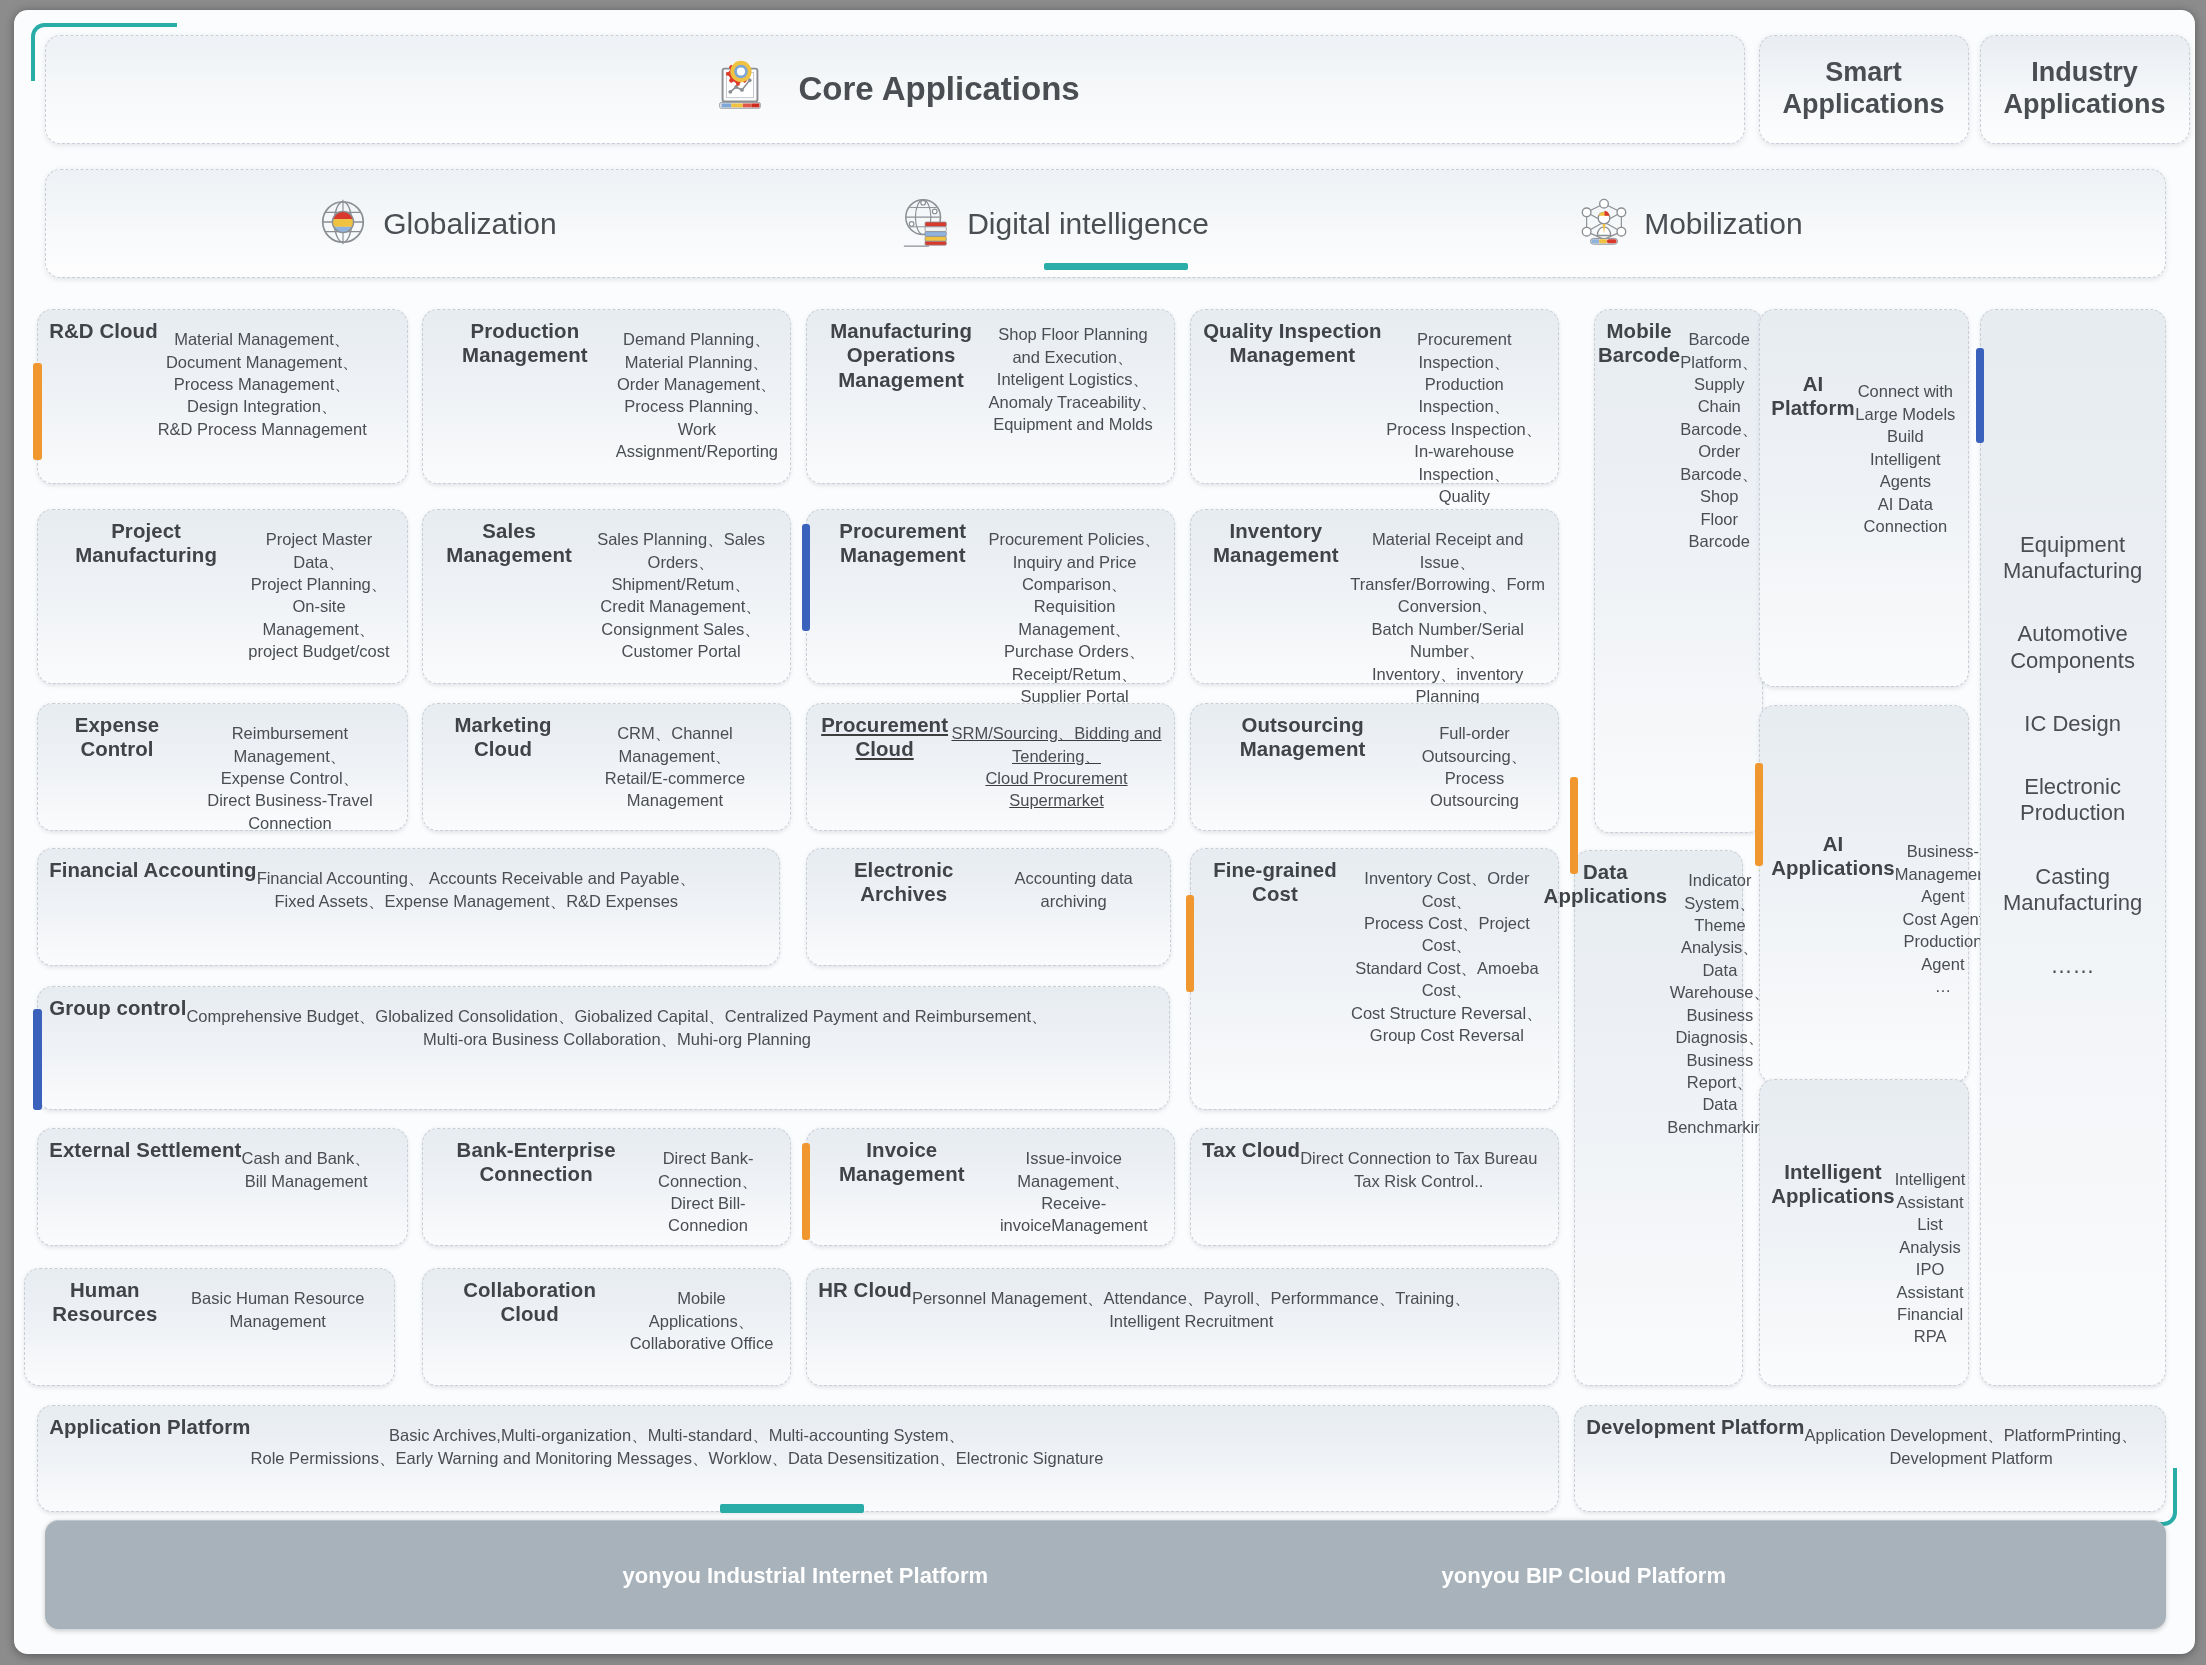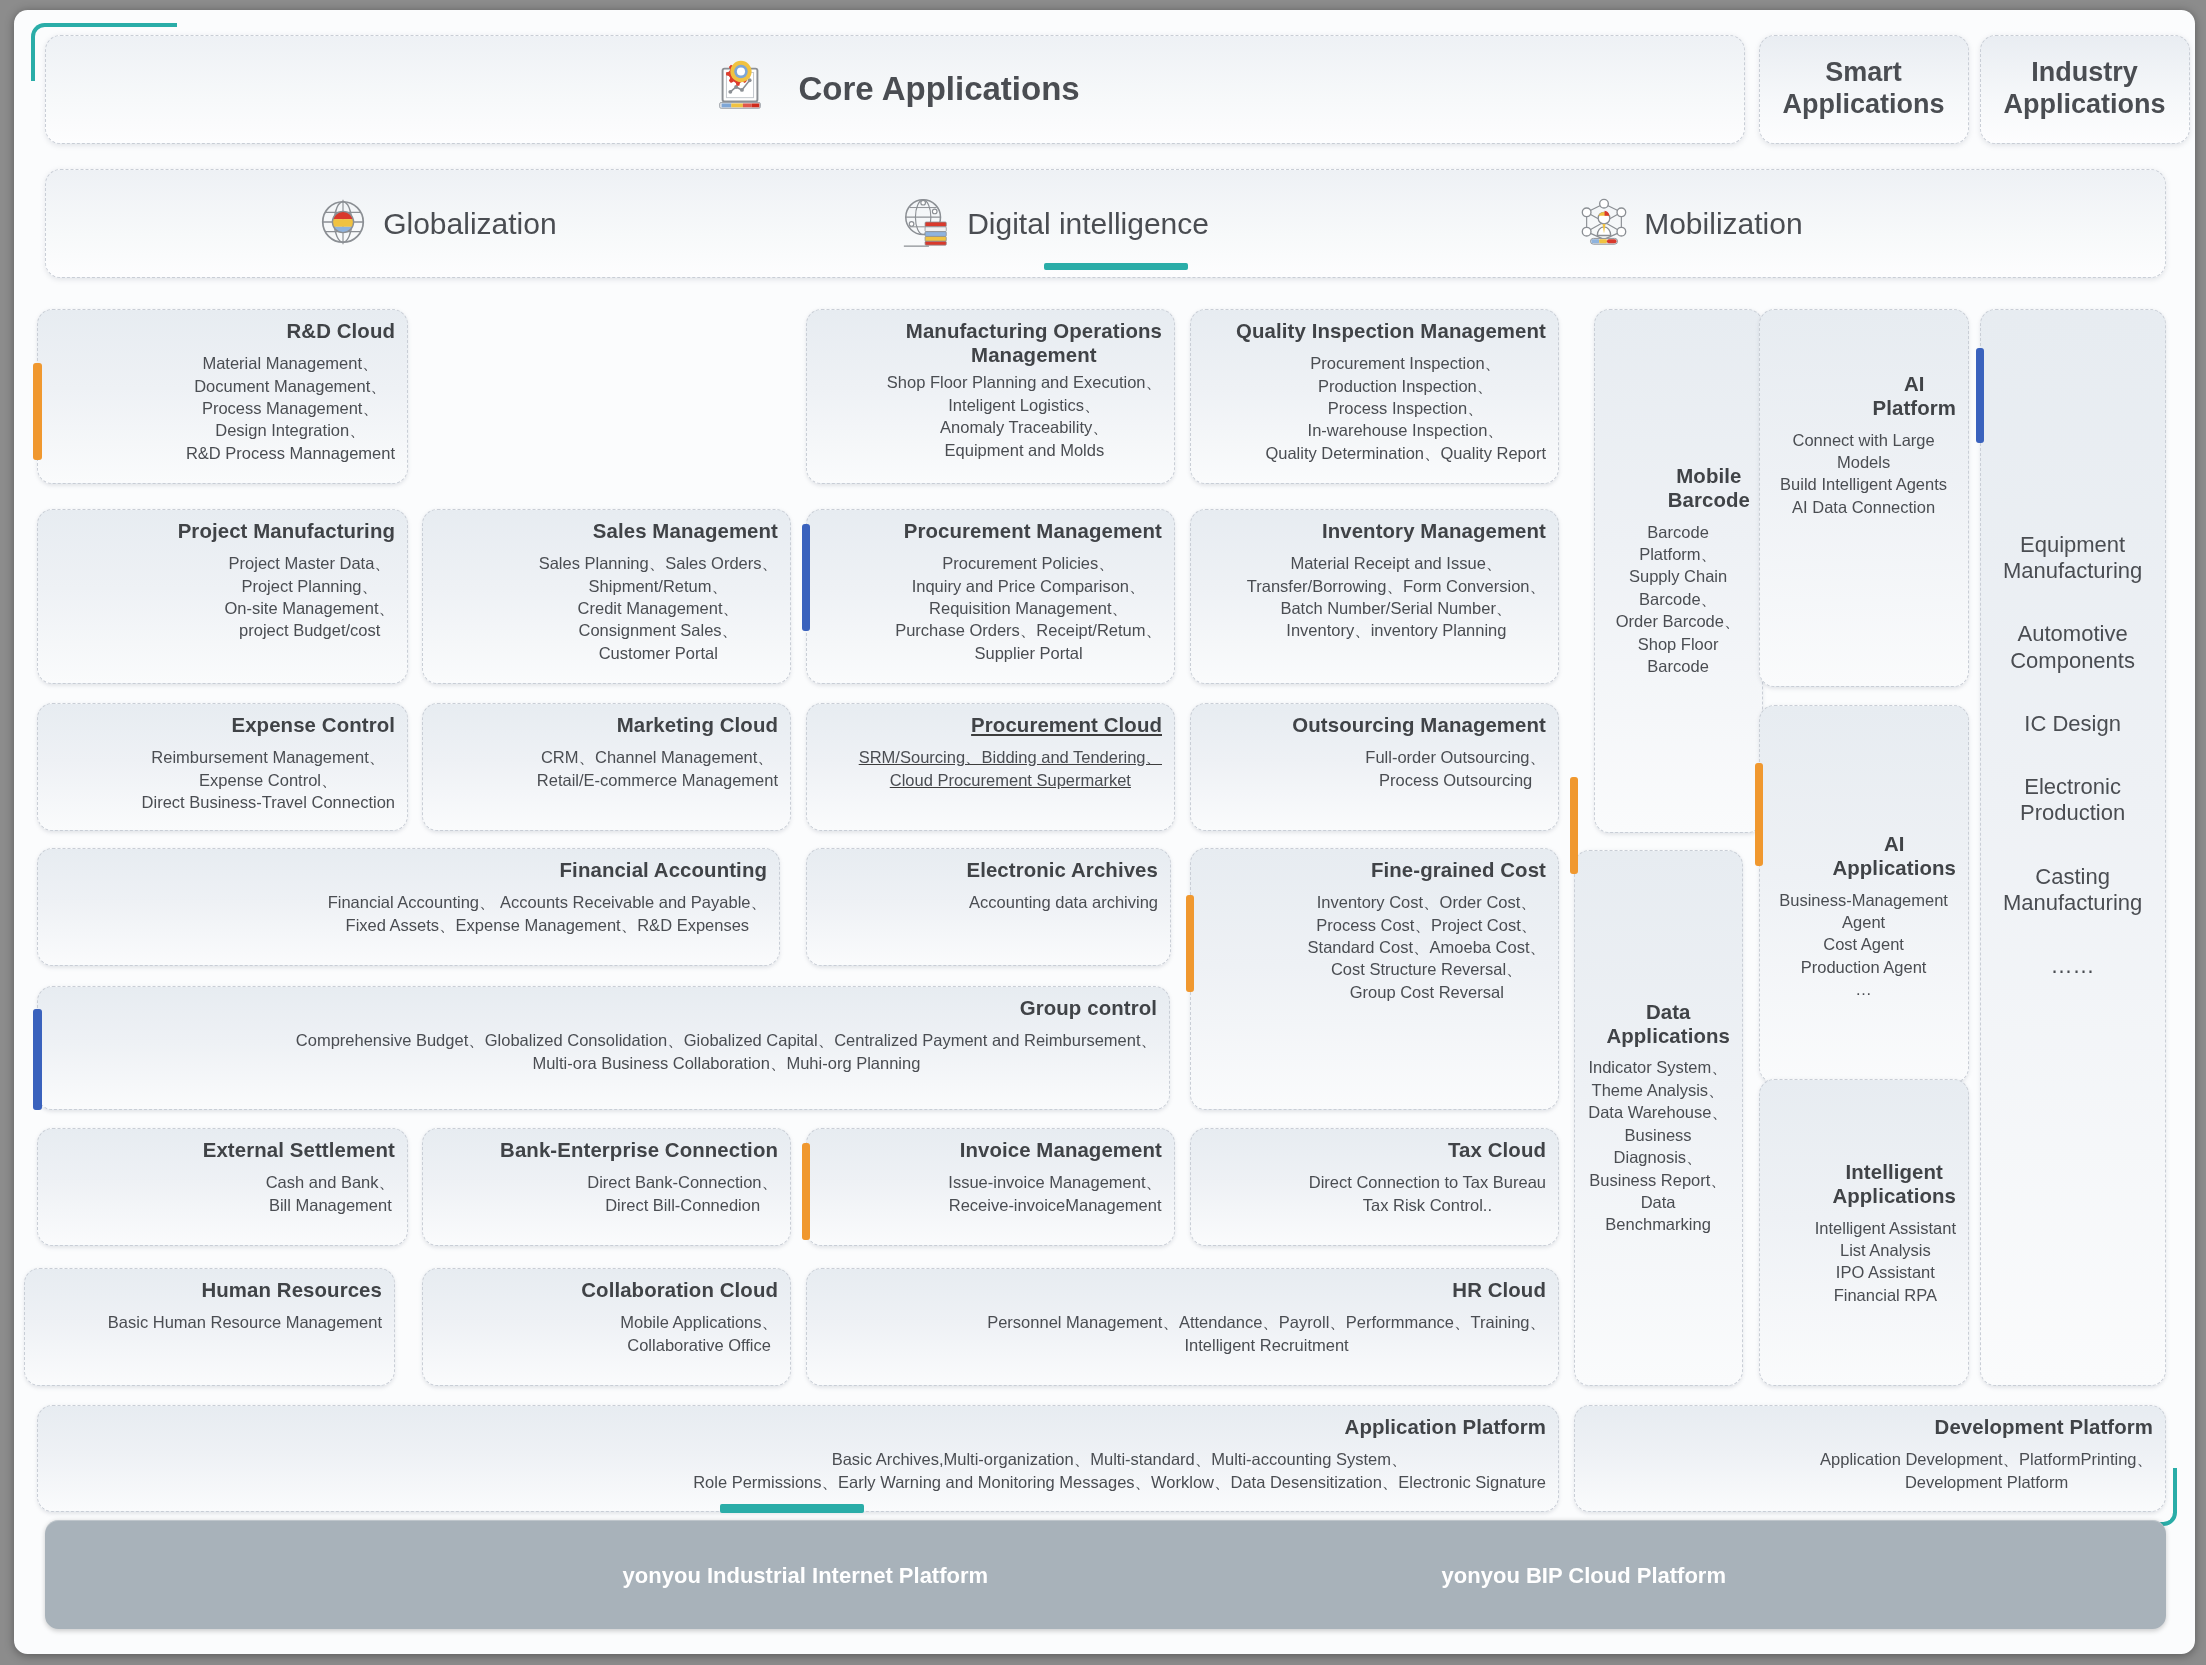--- a/index.html
+++ b/index.html
@@ -22,22 +22,22 @@
   
   .card {
     position: absolute;
     border: 1px dashed #c9ced6;
     border-radius: 15.5px;
     background: linear-gradient(180deg, #e7ecf1 0%, #eef1f5 45%, #fafbfc 100%);
     box-shadow: 0 1.9px 3.9px rgba(120,130,145,.18);
     padding: 9.7px 11.6px;
     text-align: center;
     display: flex;
-    flex-direction: column;
-    align-items: flex-end;
+    flex-direction: row;
+    align-items: flex-start;
   }
   .card .title {
     font-size: 20.4px;
     font-weight: bold;
     color: #404347;
     letter-spacing: 0.1px;
     line-height: 1.18;
     white-space: pre-line;
   }
   .card .body {
@@ -275,20 +275,28 @@
     <div class="title">External Settlement</div>
     <div class="body">Cash and Bank、
 Bill Management</div>
   </div>
 
   <div class="card" style="left:10px; top:1258px; width:371px; height:118px;">
     <div class="title">Human Resources</div>
     <div class="body">Basic Human Resource Management</div>
   </div>
 
+  <div class="card" style="left:408px; top:299px; width:369px; height:175px;">
+    <div class="title">Production Management</div>
+    <div class="body">Demand Planning、
+Material Planning、
+Order Management、
+Process Planning、
+Work Assignment/Reporting</div>
+  </div>
 
   <div class="card" style="left:408px; top:499px; width:369px; height:175px;">
     <div class="title">Sales Management</div>
     <div class="body">Sales Planning、Sales Orders、
 Shipment/Retum、
 Credit Management、
 Consignment Sales、
 Customer Portal</div>
   </div>
 

